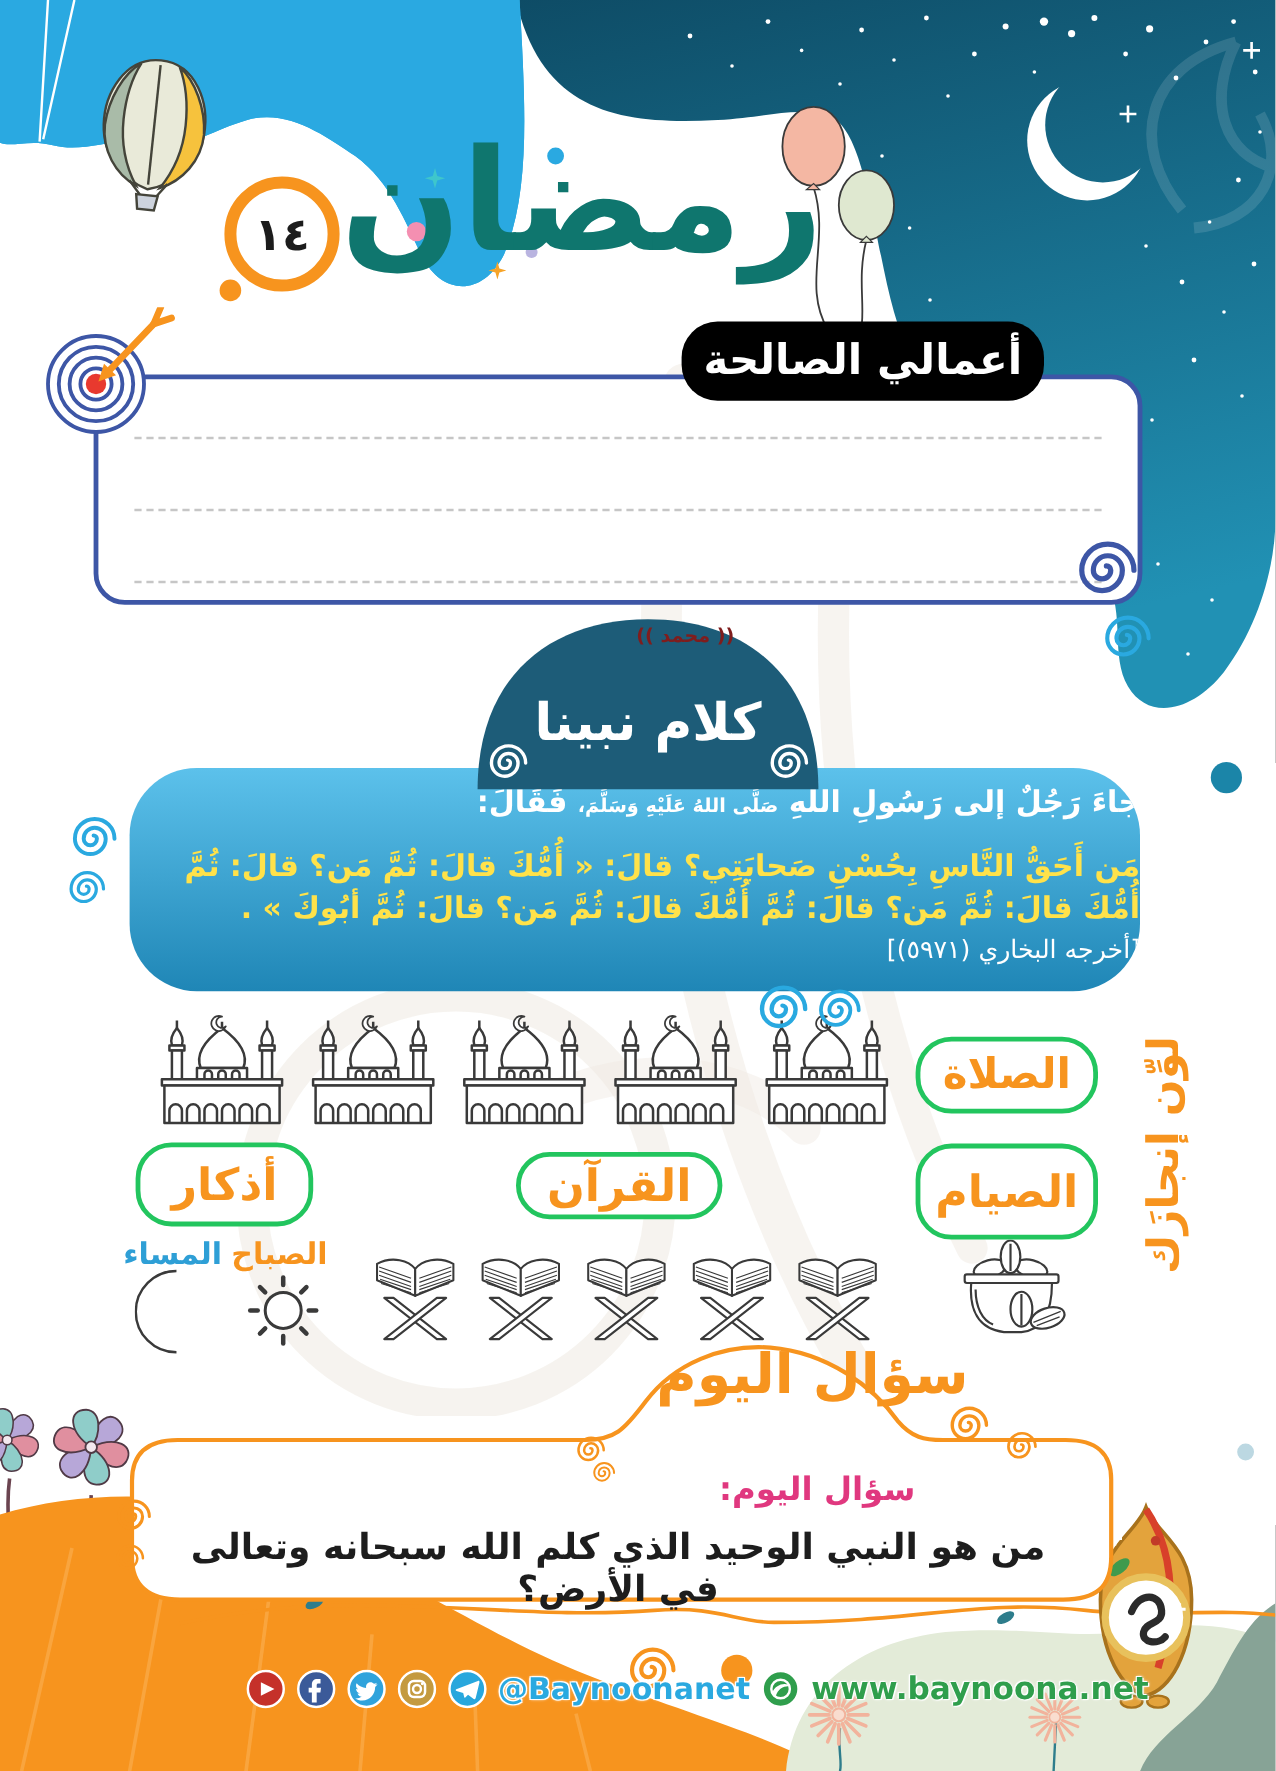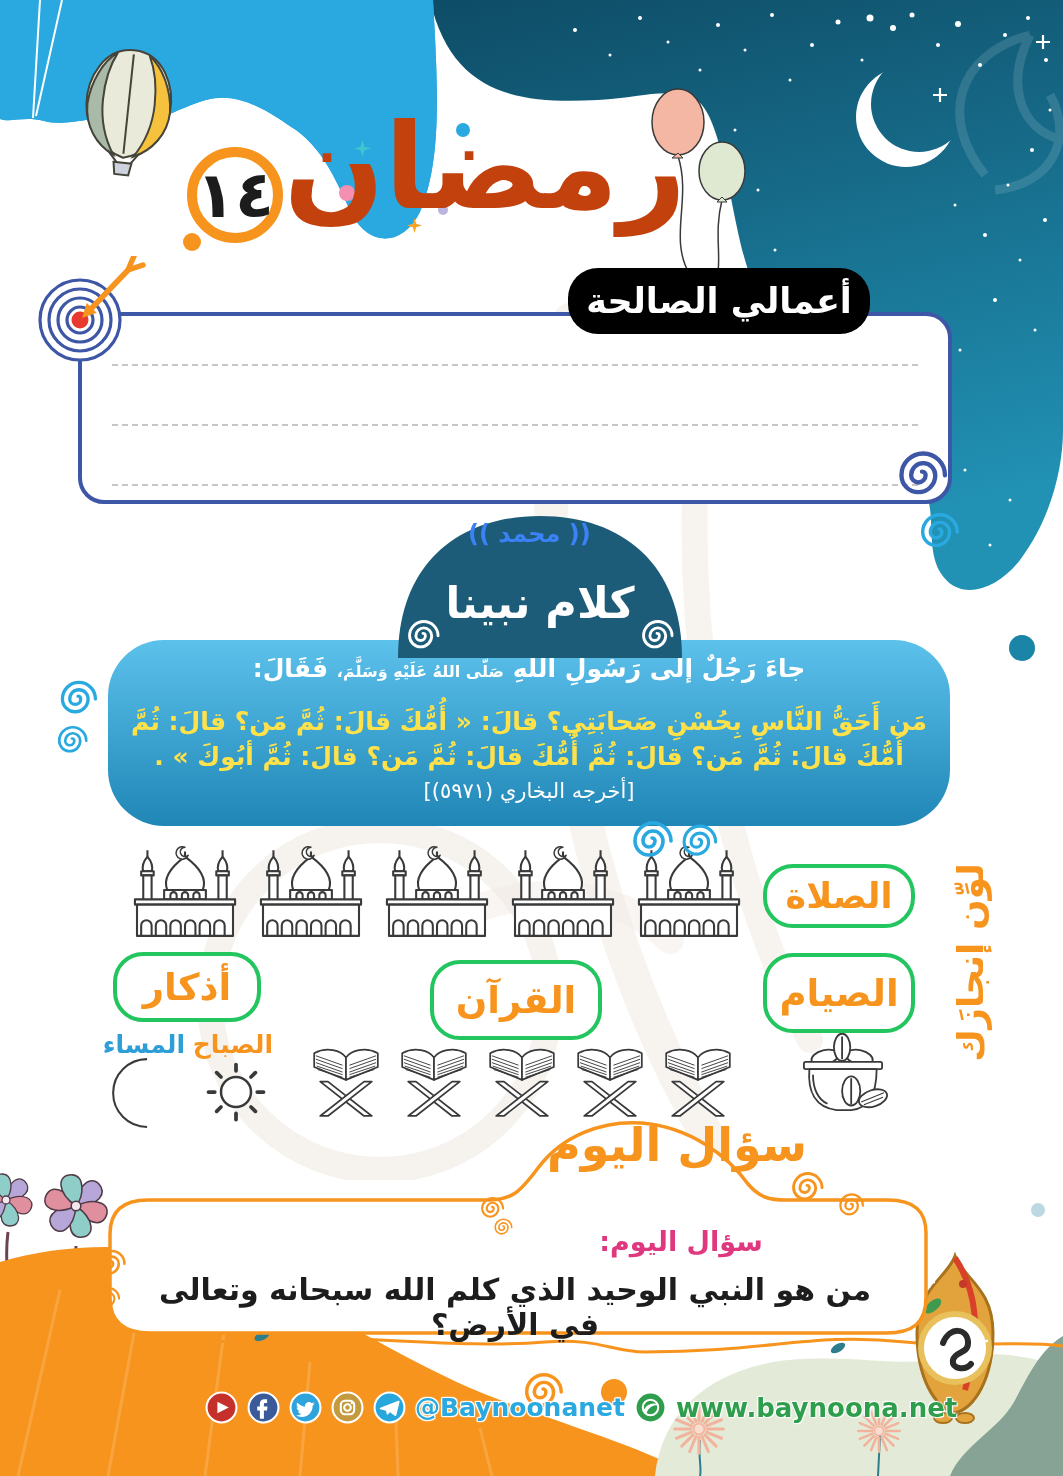--- a/index.html
+++ b/index.html
@@ -249,24 +249,24 @@
     <circle cx="443" cy="210" r="5" fill="#b9b4e0"></circle>
     <circle cx="456" cy="188" r="4" fill="#b9b4e0"></circle>
     <circle cx="192" cy="242" r="9" fill="#f7941e"></circle>
     <use href="#spark" x="354" y="140" width="17" height="17" fill="#3ec6cc"></use>
     <use href="#spark" x="407" y="218" width="15" height="15" fill="#f7a428"></use>
   </g>
 </svg>
 
 <div class="c" style="left:187px;top:147px;width:96px;height:96px;border:10px solid #f7941e;border-radius:50%;
      background:#fff;display:flex;align-items:center;justify-content:center;z-index:3">
-  <span class="ar" style="font-size:64px;font-weight:bold;color:#1c1c1c">١٤</span>
+  <span class="ar" style="font-size:38px;font-weight:bold;color:#1c1c1c">١٤</span>
 </div>
 <div class="c ar" style="left:295px;top:62px;width:380px;height:210px;display:flex;align-items:center;justify-content:center;
-     font-size:118px;font-weight:bold;color:#c2410c;z-index:3">رمضان</div>
+     font-size:118px;font-weight:bold;color:#0f766e;z-index:3">رمضان</div>
 
 <svg class="c" style="left:12px;top:256px;z-index:6" width="135" height="118" viewBox="0 0 135 118">
   <g fill="#fff" stroke="#3d56a6" stroke-width="3.2">
     <circle cx="68" cy="64" r="40"></circle>
         <circle cx="68" cy="64" r="31"></circle>
         <circle cx="68" cy="64" r="22"></circle>
         <circle cx="68" cy="64" r="13"></circle>
   </g>
   <circle cx="68" cy="64" r="8.5" fill="#e8392e"></circle>
   <g stroke="#f7941e" stroke-width="5.5" stroke-linecap="round">
@@ -284,39 +284,39 @@
 </div>
 <div class="sp" style="left:893px;top:445px;width:58px;height:58px;color:#3d56a6">
       <svg>
         <use href="#spiral"></use>
       </svg>
     </div>
 <div class="c ar" style="left:568px;top:268px;width:302px;height:66px;background:#000000;border-radius:30px;
      display:flex;align-items:center;justify-content:center;color:#fff;font-size:35px;font-weight:bold;z-index:5">أعمالي الصالحة</div>
 
 <div class="c ar" style="left:108px;top:640px;width:842px;height:186px;border-radius:56px;
-     background:linear-gradient(180deg,#5cc1eb,#1f86b6);z-index:2;text-align:center;color:#fff;overflow:hidden">
+     background:linear-gradient(180deg,#5cc1eb,#1f86b6);z-index:2;text-align:right;color:#fff;overflow:hidden">
   <div style="margin-top:14px;font-size:25px;font-weight:bold;white-space:nowrap">
     <span>جاءَ رَجُلٌ إلى رَسُولِ اللّهِ</span>
     <span style="font-size:16px;">صَلَّى اللهُ عَلَيْهِ وَسَلَّمَ،</span>
     <span>فَقَالَ:</span>
   </div>
   <div style="margin-top:24px;font-size:25px;font-weight:bold;color:#ffe24a;white-space:nowrap">مَن أَحَقُّ النَّاسِ بِحُسْنِ صَحابَتِي؟ قالَ: « أُمُّكَ قالَ: ثُمَّ مَن؟ قالَ: ثُمَّ</div>
   <div style="margin-top:6px;font-size:25px;font-weight:bold;color:#ffe24a;white-space:nowrap">أُمُّكَ قالَ: ثُمَّ مَن؟ قالَ: ثُمَّ أُمُّكَ قالَ: ثُمَّ مَن؟ قالَ: ثُمَّ أبُوكَ » .</div>
   <div style="margin-top:8px;font-size:21px;">[أخرجه البخاري (٥٩٧١)]</div>
 </div>
 
 <svg class="c" style="left:378px;top:506px;z-index:3" width="324" height="152" viewBox="0 0 324 152">
   <path d="M20,152 C20,58 80,10 162,10 C244,10 304,58 304,152 Z" fill="#1d5c78"></path>
   <g color="#fff">
     <use href="#spiral" x="26" y="110" width="38" height="38" color="#fff"></use>
     <use href="#spiral" x="260" y="110" width="38" height="38" color="#fff"></use>
   </g>
 </svg>
-<div class="c ar calli" style="left:468px;top:520px;width:144px;text-align:left;color:#3b82f6;font-size:24px;font-weight:bold;z-index:4">محمد</div>
+<div class="c ar calli" style="left:468px;top:520px;width:144px;text-align:right;color:#7f1d1d;font-size:16px;font-weight:bold;z-index:4">محمد</div>
 <div class="c ar" style="left:410px;top:578px;width:260px;text-align:center;color:#fff;font-size:43px;font-weight:bold;z-index:4">كلام نبينا</div>
 
 <div class="sp" style="left:56px;top:676px;width:44px;height:44px;color:#2aa9e0">
       <svg>
         <use href="#spiral"></use>
       </svg>
     </div>
 <div class="sp" style="left:54px;top:722px;width:36px;height:36px;color:#2aa9e0">
       <svg>
         <use href="#spiral"></use>
@@ -355,21 +355,21 @@
         <use href="#mosque"></use>
       </svg>
     </div>
 
 <div class="badge" style="left:763px;top:864px;width:152px;height:64px;font-size:35px">
   <span>الصلاة</span>
 </div>
 <div class="badge" style="left:763px;top:953px;width:152px;height:80px;font-size:37px">
   <span>الصيام</span>
 </div>
-<div class="badge" style="left:430px;top:960px;width:172px;height:80px;font-size:37px">
+<div class="badge" style="left:430px;top:960px;width:172px;height:56px;font-size:37px">
   <span>القرآن</span>
 </div>
 <div class="badge" style="left:113px;top:952px;width:148px;height:70px;font-size:37px">
   <span>أذكار</span>
 </div>
 
 <div class="c" style="left:870px;top:856px;width:200px;height:212px;display:flex;align-items:center;justify-content:center;z-index:4">
   <div class="ar" style="transform:rotate(-90deg);white-space:nowrap;color:#f7941e;font-size:36px;font-weight:bold">لوِّن إنجازَك</div>
 </div>
 

